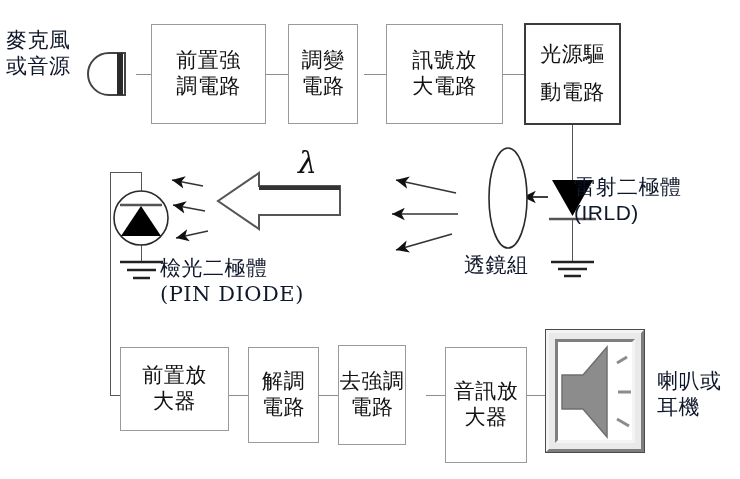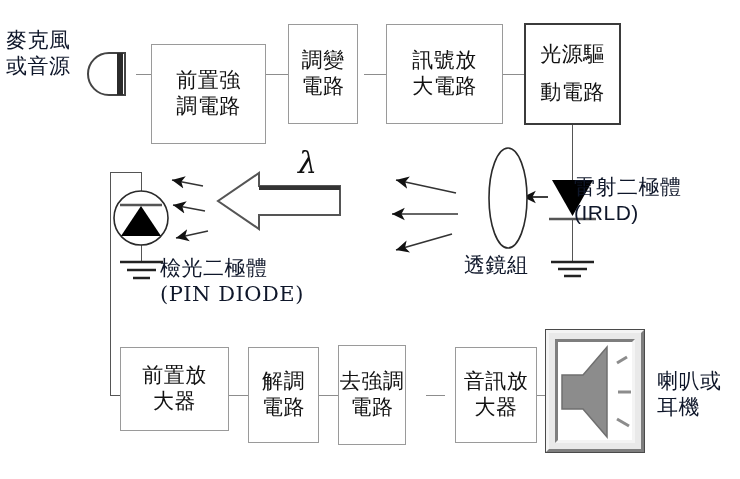--- a/index.html
+++ b/index.html
@@ -114,21 +114,21 @@
   <div class="wire h" style="left:229px; top:395px; width:19px;"></div>
   <div class="wire h" style="left:319px; top:395px; width:19px;"></div>
   <div class="wire h" style="left:426px; top:395px; width:19px;"></div>
   <div class="wire h" style="left:527px; top:395px; width:19px;"></div>
 
   <div class="label" style="left:6px; top:27px;">
     <span class="ln">麥克風</span>
     <span class="ln">或音源</span>
   </div>
 
-  <div class="box" style="left:151px; top:24px; width:115px; height:100px;margin-top:20px;">
+  <div class="box" style="left:151px; top:24px; width:115px; height:100px;">
     <span class="ln">前置強</span>
     <span class="ln">調電路</span>
   </div>
 
   <div class="box" style="left:288px; top:24px; width:70px; height:100px;">
     <span class="ln">調變</span>
     <span class="ln">電路</span>
   </div>
 
   <div class="box" style="left:386px; top:24px; width:117px; height:100px;">
@@ -149,21 +149,21 @@
   <div class="box" style="left:248px; top:347px; width:71px; height:96px;">
     <span class="ln">解調</span>
     <span class="ln">電路</span>
   </div>
 
   <div class="box" style="left:338px; top:345px; width:68px; height:100px;">
     <span class="ln">去強調</span>
     <span class="ln">電路</span>
   </div>
 
-  <div class="box" style="left:445px; top:347px; width:82px; height:96px;margin-left:10px;">
+  <div class="box" style="left:445px; top:347px; width:82px; height:116px;">
     <span class="ln">音訊放</span>
     <span class="ln">大器</span>
   </div>
 
   <div class="spk-frame" style="left:546px; top:330px; width:98px; height:122px;">
     <div class="spk-inner" style="left:6px; top:6px; right:6px; bottom:6px;"></div>
   </div>
 
   <svg class="ov" viewBox="0 0 740 479">
     <defs>

